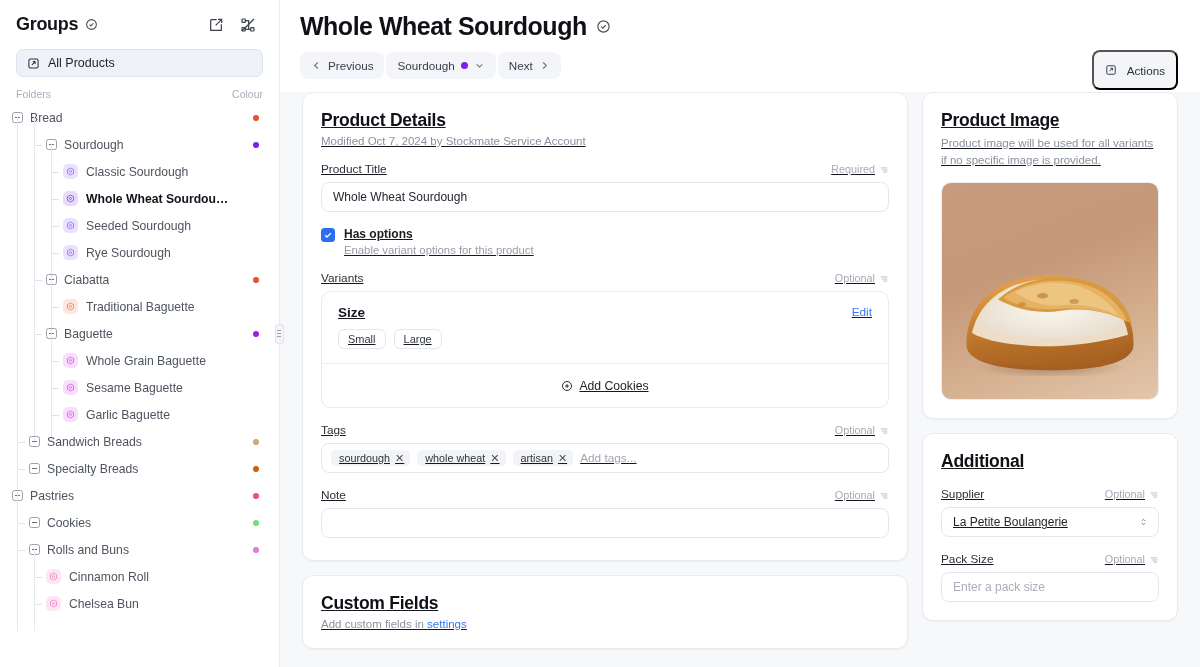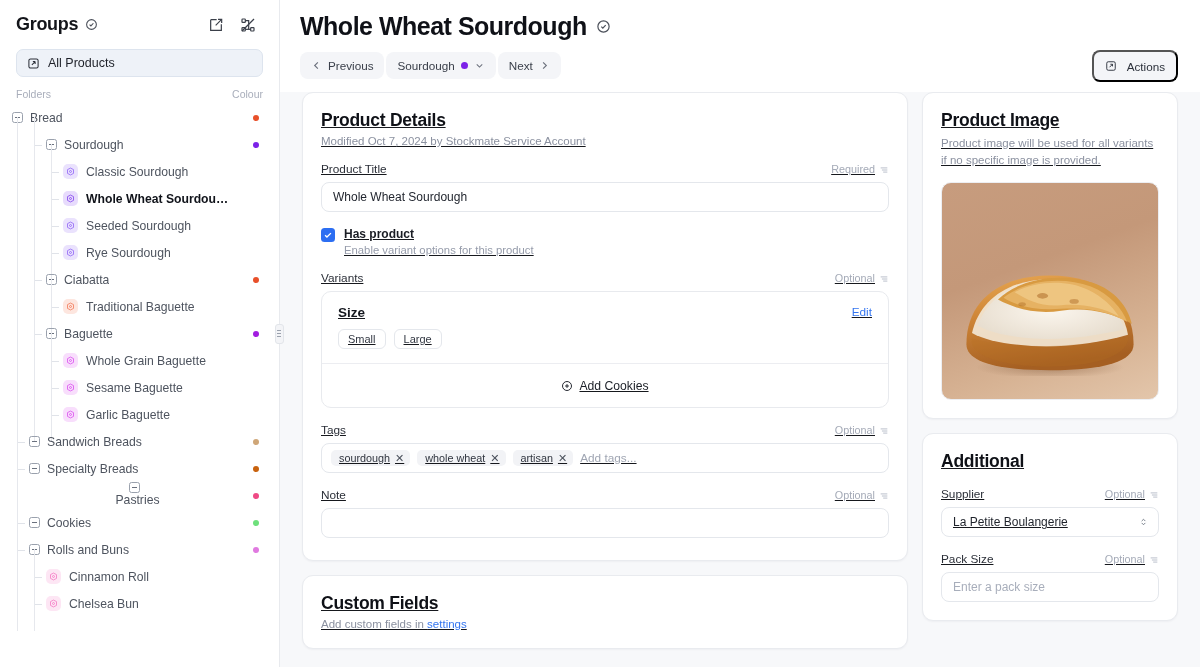--- a/index.html
+++ b/index.html
@@ -103,21 +103,21 @@
   .pill {
     height: 27px; background: #f4f5f8; border-radius: 8px;
     display: inline-flex; align-items: center; gap: 6px;
     padding: 0 11px; font-size: 11.7px; color: #3b404b; cursor: pointer;
     border: none;
   }
   .pill .chev { color: #6b707c; display: flex; }
   .pill .pdot { width: 7px; height: 7px; border-radius: 50%; }
   .actions-btn {
     position: absolute; right: 22px; top: 50px;
-    height: 32px; background: #f4f5f8; border-radius: 8px;
+    height: 40px; background: #f4f5f8; border-radius: 8px;
     display: inline-flex; align-items: center; gap: 10px;
     padding: 0 11px; font-size: 11.7px; color: #2c313b; cursor: pointer;
   }
 
   .content { display: flex; gap: 14px; padding: 0 22px; align-items: flex-start; }
   .col-left { flex: 1 1 auto; min-width: 0; display: flex; flex-direction: column; gap: 14px; }
   .col-right { flex: 0 0 256px; display: flex; flex-direction: column; gap: 14px; }
 
   .card {
     background: #ffffff; border: 1px solid #e9ebef; border-radius: 11px;
@@ -414,21 +414,21 @@
         </div>
         <div class="node" style="padding-left: 23px;">
           <span class="guide" style="left: 11px;"></span>
           <span class="tick" style="left: 12px;"></span>
           <span class="twisty">
             <i></i>
           </span>
           <span class="lbl">Specialty Breads</span>
           <span class="dot" style="background: rgb(200, 98, 14);"></span>
         </div>
-        <div class="node" style="padding-left: 6px; flex-direction: column;">
+        <div class="node" style="padding-left: 6px;">
           <span class="twisty">
             <i></i>
           </span>
           <span class="lbl">Pastries</span>
           <span class="dot" style="background: rgb(239, 74, 133);"></span>
         </div>
         <div class="node" style="padding-left: 23px;">
           <span class="guide" style="left: 11px;"></span>
           <span class="tick" style="left: 12px;"></span>
           <span class="twisty">
@@ -557,21 +557,21 @@
             <input class="inp" value="Whole Wheat Sourdough" style="">
           </div>
 
           <div class="chk-row">
             <span class="chk">
               <svg width="10" height="10" viewBox="0 0 24 24" fill="none" stroke="#ffffff" stroke-width="3.2">
                   <path d="M5 12.5l4.5 4.5L19 7.5"></path>
                 </svg>
             </span>
             <span>
-              <span class="chk-title" style="display:block;">Has product</span>
+              <span class="chk-title" style="display:block;">Has options</span>
               <span class="chk-desc" style="display:block;">Enable variant options for this product</span>
             </span>
           </div>
 
           <div class="field">
             <div class="field-label-row">
               <span class="field-label">Variants</span>
               <span class="field-meta">
                 <span>Optional</span>
                 <span class="meta-ico">

